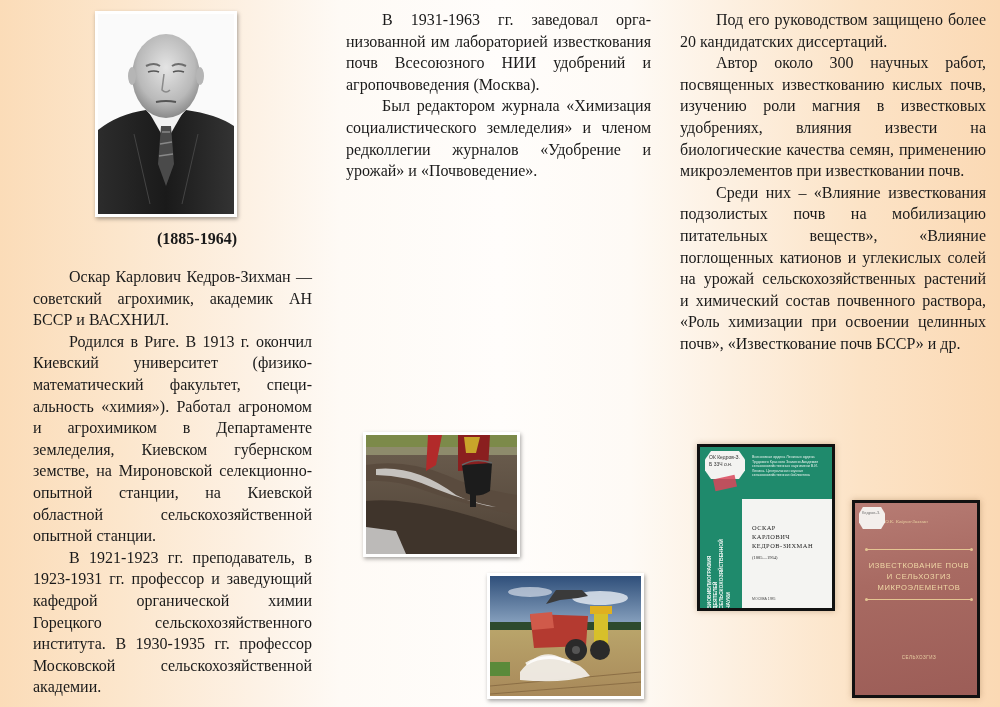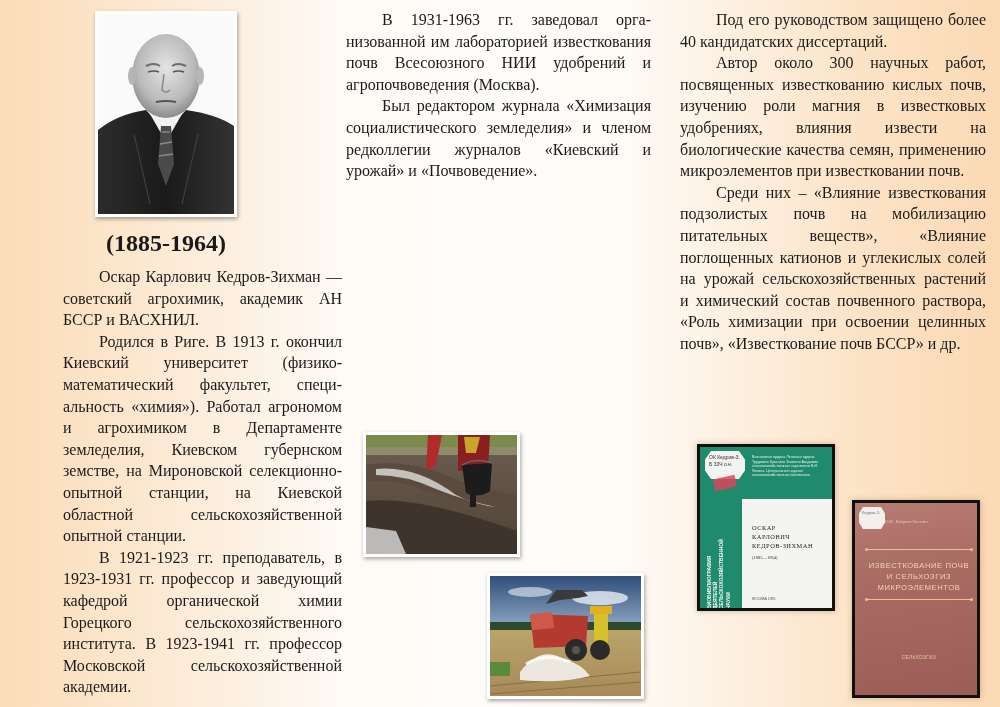--- a/index.html
+++ b/index.html
@@ -13,38 +13,38 @@
       #fffdfb 50%, #fefaf5 63%, #fdf1e3 72%, #fce3c6 86%, #fbd9b4 100%);
   }
   .col {
     position: absolute;
     font-size: 16px;
     line-height: 21.6px;
     text-align: justify;
     hyphens: manual;
   }
   .col p { text-indent: 36px; }
-  #col1 { left: 33px; top: 266px; width: 279px; margin-left: 30px; }
+  #col1 { left: 33px; top: 266px; width: 279px; }
   #col2 { left: 346px; top: 9px; width: 305px; }
   #col3 { left: 680px; top: 9px; width: 306px; }
 
   .frame {
     position: absolute;
     background: #fff;
     padding: 3px;
     box-shadow: 1px 2px 4px rgba(0,0,0,0.35);
   }
   #portrait { left: 95px; top: 11px; width: 142px; height: 206px; }
   .portrait-inner {
     width: 100%; height: 100%; position: relative; overflow: hidden;
     background: #fbfbfb;
   }
   .dates {
     position: absolute; left: 95px; top: 230px; width: 142px;
-    text-align: center; font-weight: bold; font-size: 24px;
+    text-align: right; font-weight: bold; font-size: 16px;
   }
 
   #photo-field { left: 363px; top: 432px; width: 157px; height: 125px; }
   #photo-tractor { left: 487px; top: 573px; width: 157px; height: 126px; }
   .photo-inner { width: 100%; height: 100%; position: relative; overflow: hidden; }
 
   .book {
     position: absolute;
     border: 3px solid #111;
     box-shadow: 0 0 6px rgba(120,80,40,0.35);
@@ -126,30 +126,30 @@
       <path d="M58 88 Q68 86 78 88" stroke="#555" stroke-width="2" fill="none"></path>
       <path d="M36 120 L52 190 M100 120 L84 190" stroke="#444" stroke-width="1"></path>
     </svg>
   </div>
 </div>
 <div class="dates">(1885-1964)</div>
 
 <div class="col" id="col1">
   <p>Оскар Карлович Кедров-Зихман — советский агрохимик, академик АН БССР и ВАСХНИЛ.</p>
   <p>Родился в Риге. В 1913 г. окон­чил Киевский университет (физико-математический факультет, специ­альность «химия»). Работал агроно­мом и агрохимиком в Департаменте земледелия, Киевском губернском земстве, на Мироновской селекци­онно-опытной станции, на Киевской областной сельскохозяйственной опытной станции.</p>
-  <p>В 1921-1923 гг. преподаватель, в 1923-1931 гг. профессор и заведую­щий кафедрой органической химии Горецкого сельскохозяйственного института. В 1923-1941 гг. профес­сор Московской сельскохозяйствен­ной академии.</p>
+  <p>В 1921-1923 гг. преподаватель, в 1923-1931 гг. профессор и заведую­щий кафедрой органической химии Горецкого сельскохозяйственного института. В 1930-1935 гг. профес­сор Московской сельскохозяйствен­ной академии.</p>
 </div>
 
 <div class="col" id="col2">
   <p>В 1931-1963 гг. заведовал орга­низованной им лабораторией извест­кования почв Всесоюзного НИИ удобрений и агропочвоведения (Москва).</p>
-  <p>Был редактором журнала «Химизация социалистического зем­леделия» и членом редколлегии жур­налов «Киевский и урожай» и «Почвоведение».</p>
+  <p>Был редактором журнала «Химизация социалистического зем­леделия» и членом редколлегии жур­налов «Удобрение и урожай» и «Почвоведение».</p>
 </div>
 
 <div class="col" id="col3">
-  <p>Под его руководством защищено более 40 кандидатских диссертаций.</p>
+  <p>Под его руководством защищено более 20 кандидатских диссертаций.</p>
   <p>Автор около 300 научных работ, посвященных известкованию кислых почв, изучению роли магния в из­вестковых удобрениях, влияния изве­сти на биологические качества се­мян, применению микроэлементов при известковании почв.</p>
   <p>Среди них – «Влияние известко­вания подзолистых почв на мобили­зацию питательных веществ», «Влияние поглощенных катионов и углекислых солей на урожай сельско­хозяйственных растений и химиче­ский состав почвенного раствора, «Роль химизации при освоении це­линных почв», «Известкование почв БССР» и др.</p>
 </div>
 
 <div class="frame" id="photo-field">
   <div class="photo-inner" title="Worker spreading lime over tilled soil from a bucket">
     <svg width="151" height="119" viewBox="0 0 151 119">
       <defs>
         <linearGradient id="soil" x1="0" y1="0" x2="0" y2="1">
             <stop offset="0" stop-color="#6d5f50"></stop>

